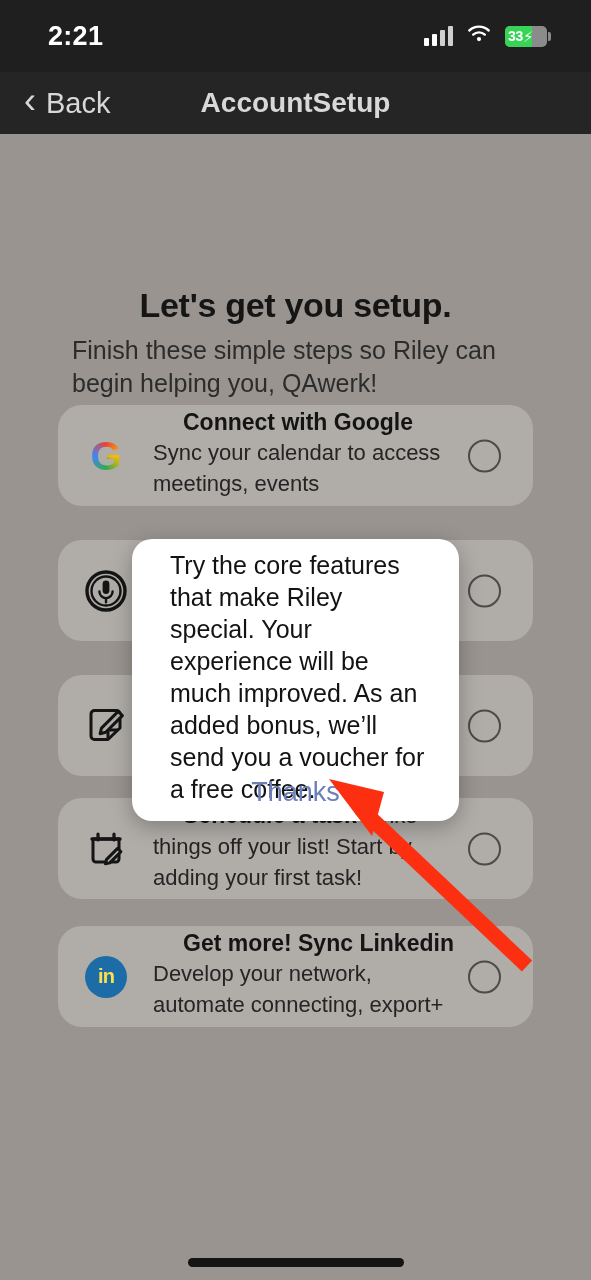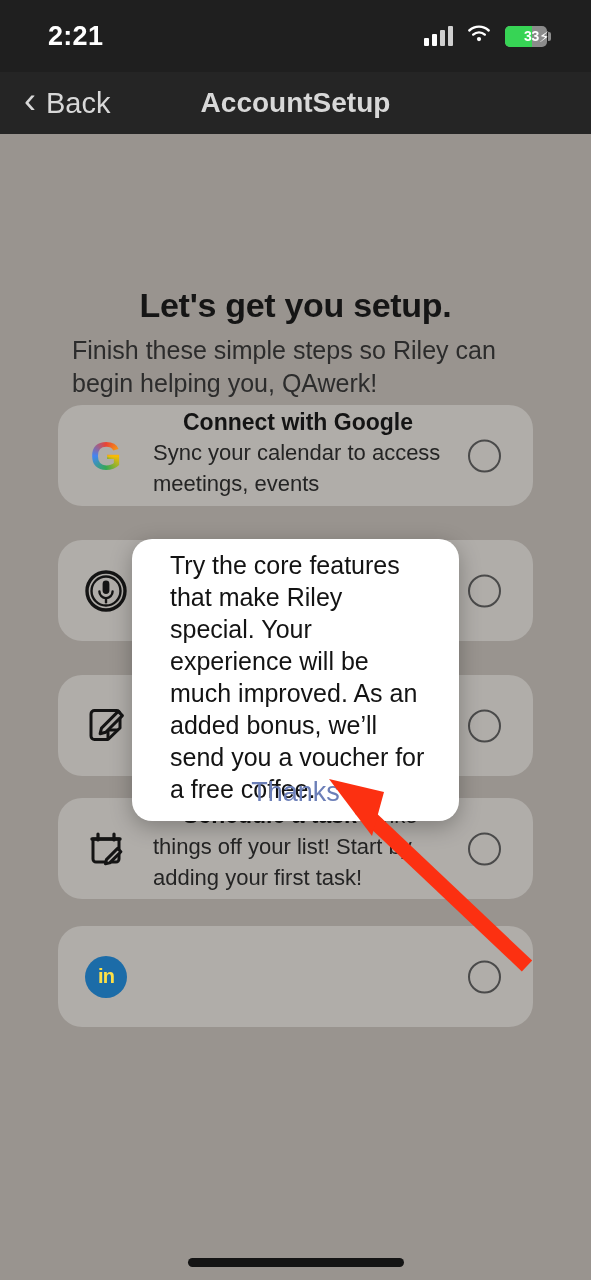--- a/index.html
+++ b/index.html
@@ -25,21 +25,21 @@
   .signal i:nth-child(1){ height:8px;  background:#ffffff; }
   .signal i:nth-child(2){ height:12px; background:#ffffff; }
   .signal i:nth-child(3){ height:16px; background:#cfcfcf; }
   .signal i:nth-child(4){ height:20px; background:#cfcfcf; }
 
   .battery{ position:relative; width:42px; height:21px; border-radius:5px;
     background:#8b8b8b; display:flex; align-items:center; }
   .battery .fill{ position:absolute; left:0; top:0; bottom:0; width:27px;
     background:#37d455; border-radius:5px 0 0 5px; }
   .battery .pct{ position:relative; z-index:2; color:#ffffff; font-size:14px;
-    font-weight:700; padding-left:19px; letter-spacing:-.3px; }
+    font-weight:700; padding-left:3px; letter-spacing:-.3px; }
   .battery .bolt{ position:relative; z-index:2; color:#ffffff; font-size:15px;
     line-height:1; margin-left:0px; }
   .battery:after{ content:""; position:absolute; right:-4px; top:6px;
     width:3px; height:9px; background:#8b8b8b; border-radius:0 2px 2px 0; }
 
   
   #nav-bar{
     position:absolute; left:0; top:72px; width:591px; height:62px;
     background:#252525;
   }
@@ -235,20 +235,24 @@
       <span class="t">Schedule a task</span>
       <span class="d">Strike things off your list! Start by adding your first task!</span>
     </span>
     <span class="chk"></span>
   </div>
 
   <div class="card" id="card-4">
     <span class="ico">
       <span class="li-logo">in</span>
     </span>
+    <span class="txt">
+      <span class="t">Get more! Sync Linkedin</span>
+      <span class="d">Develop your network, automate connecting, export+</span>
+    </span>
     <span class="chk"></span>
   </div>
 
 </div>
 
 <div id="modal">
   <div id="modal-text">Try the core features that make Riley special. Your experience will be much improved. As an added bonus, we’ll send you a voucher for a free coffee.</div>
   <div id="modal-thanks">Thanks</div>
 </div>
 

